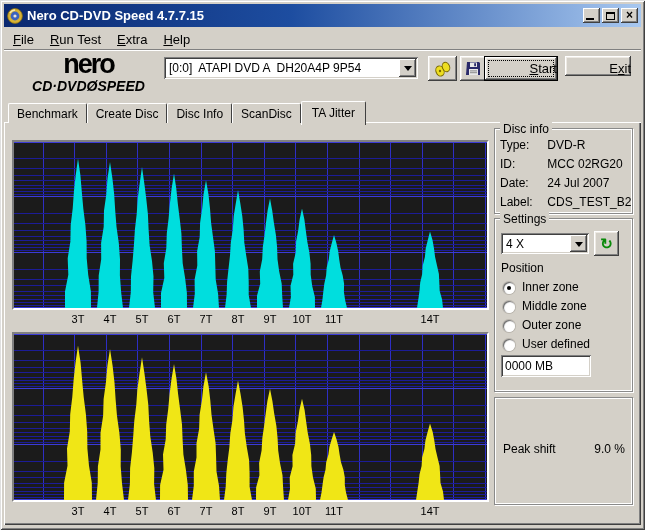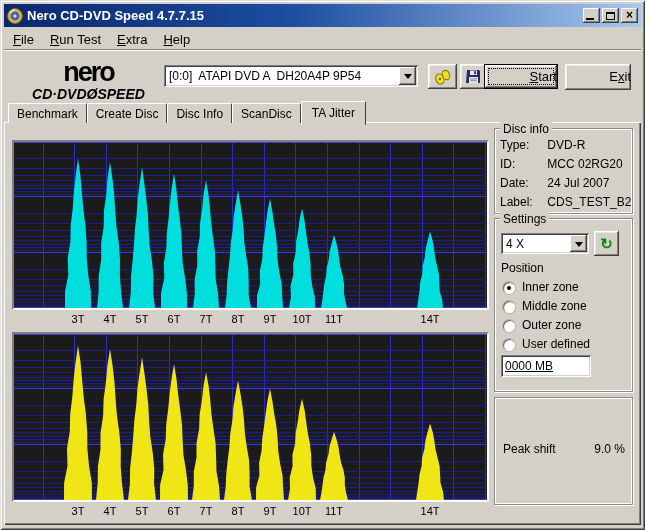--- a/index.html
+++ b/index.html
@@ -20,38 +20,38 @@
   .tb-btn{width:17px;height:15px;background:#d4d0c8;position:relative;
     box-shadow:inset -1px -1px 0 #404040,inset 1px 1px 0 #fff,inset -2px -2px 0 #808080;
     display:flex;align-items:center;justify-content:center;font-size:12px;font-weight:bold;line-height:13px;}
   .glyph-min{position:absolute;left:3px;bottom:3px;width:8px;height:2px;background:#000;}
   .glyph-max{width:9px;height:8px;border:1px solid #000;border-top:2px solid #000;}
   
   .menubar{position:absolute;left:6px;top:30px;height:19px;display:flex;gap:2px;font-size:13px;}
   .menu-item{padding:2px 7px;}
   
   .sep{position:absolute;left:4px;right:4px;height:2px;border-top:1px solid #808080;border-bottom:1px solid #fff;}
-  .toolbar{position:absolute;left:4px;top:50px;right:13px;height:45px;margin-top:8px;}
+  .toolbar{position:absolute;left:4px;top:50px;right:13px;height:45px;}
   .logo{position:absolute;left:12px;top:1px;width:145px;text-align:center;line-height:1;}
   .logo-1{font-size:27px;font-weight:900;letter-spacing:-2px;display:block;}
   .logo-2{font-size:14px;font-weight:bold;font-style:italic;letter-spacing:0px;display:block;margin-top:1px;}
   .combo{position:absolute;background:#fff;
     box-shadow:inset 1px 1px 0 #808080,inset -1px -1px 0 #fff,inset 2px 2px 0 #404040,inset -2px -2px 0 #d4d0c8;}
   .combo .val{position:absolute;left:5px;top:4px;white-space:pre;font-size:12px;}
   .combo .arrow{position:absolute;right:2px;top:2px;bottom:2px;width:17px;background:#d4d0c8;
     box-shadow:inset -1px -1px 0 #404040,inset 1px 1px 0 #fff,inset -2px -2px 0 #808080;}
   .combo .arrow::after{content:'';position:absolute;left:50%;top:50%;margin:-2px 0 0 -4px;
     border:4px solid transparent;border-top:5px solid #000;border-bottom:none;}
   .drive-combo{left:160px;top:7px;width:254px;height:22px;}
   .btn{position:absolute;background:#d4d0c8;text-align:right;font-size:13px;
     box-shadow:inset -1px -1px 0 #404040,inset 1px 1px 0 #fff,inset -2px -2px 0 #808080,inset 2px 2px 0 #eeeae4;}
   .btn-sm{width:29px;height:25px;top:6px;display:flex;align-items:center;justify-content:center;}
   .btn-start{left:480px;top:6px;width:74px;height:25px;line-height:23px;border:1px solid #000;}
   .btn-start::after{content:'';position:absolute;inset:3px;border:1px dotted #000;}
-  .btn-exit{left:561px;top:6px;width:66px;height:26px;line-height:25px;}
+  .btn-exit{left:561px;top:6px;width:66px;height:20px;line-height:25px;}
   
   .tabs{position:absolute;left:8px;top:101px;height:22px;display:flex;align-items:flex-end;z-index:3;justify-content:center;}
   .tab{background:#d4d0c8;height:20px;line-height:20px;padding:0 8px;font-size:12px;
     border-top:1px solid #fff;border-left:1px solid #fff;border-right:1px solid #404040;
     border-radius:2px 2px 0 0;position:relative;}
   .tab.sel{height:24px;line-height:22px;padding:0 10px;margin-bottom:-2px;z-index:4;}
   
   .page{position:absolute;left:4px;top:122px;width:637px;height:403px;background:#d4d0c8;
     box-shadow:inset 1px 1px 0 #fff,inset -1px -1px 0 #404040,inset -2px -2px 0 #808080;}
   
@@ -74,21 +74,21 @@
   .speed-combo{left:6px;top:14px;width:88px;height:21px;position:absolute;}
   .btn-refresh{position:absolute;left:99px;top:12px;width:25px;height:25px;display:flex;align-items:center;justify-content:center;}
   .refresh-glyph{color:#0a8a0a;font-weight:bold;font-size:15px;line-height:15px;}
   .poslabel{position:absolute;left:6px;top:42px;}
   .opt{position:absolute;left:8px;display:flex;align-items:flex-end;gap:7px;}
   .radio{width:12px;height:12px;border-radius:50%;background:#fff;position:relative;
     box-shadow:inset 1px 1px 1px rgba(0,0,0,0.6),inset -1px -1px 1px #fff,0 0 0 1px #b8b4ac;}
   .radio[data-selected="true"]::after{content:'';position:absolute;left:4px;top:4px;width:4px;height:4px;border-radius:50%;background:#000;}
   .mb-input{position:absolute;left:6px;top:136px;width:90px;height:22px;background:#fff;border:0;
     box-shadow:inset 1px 1px 0 #808080,inset -1px -1px 0 #fff,inset 2px 2px 0 #404040,inset -2px -2px 0 #d4d0c8;
-    font-family:"Liberation Sans",sans-serif;font-size:12px;padding-left:4px;text-decoration:underline;}
+    font-family:"Liberation Sans",sans-serif;font-size:12px;padding-left:4px;}
   .resrow{position:absolute;left:8px;width:122px;display:flex;justify-content:space-between;}
   
   .icon-svg{display:block;}
 </style>
 </head>
 <body>
 
 <div class="win">
 
   <div class="titlebar">

